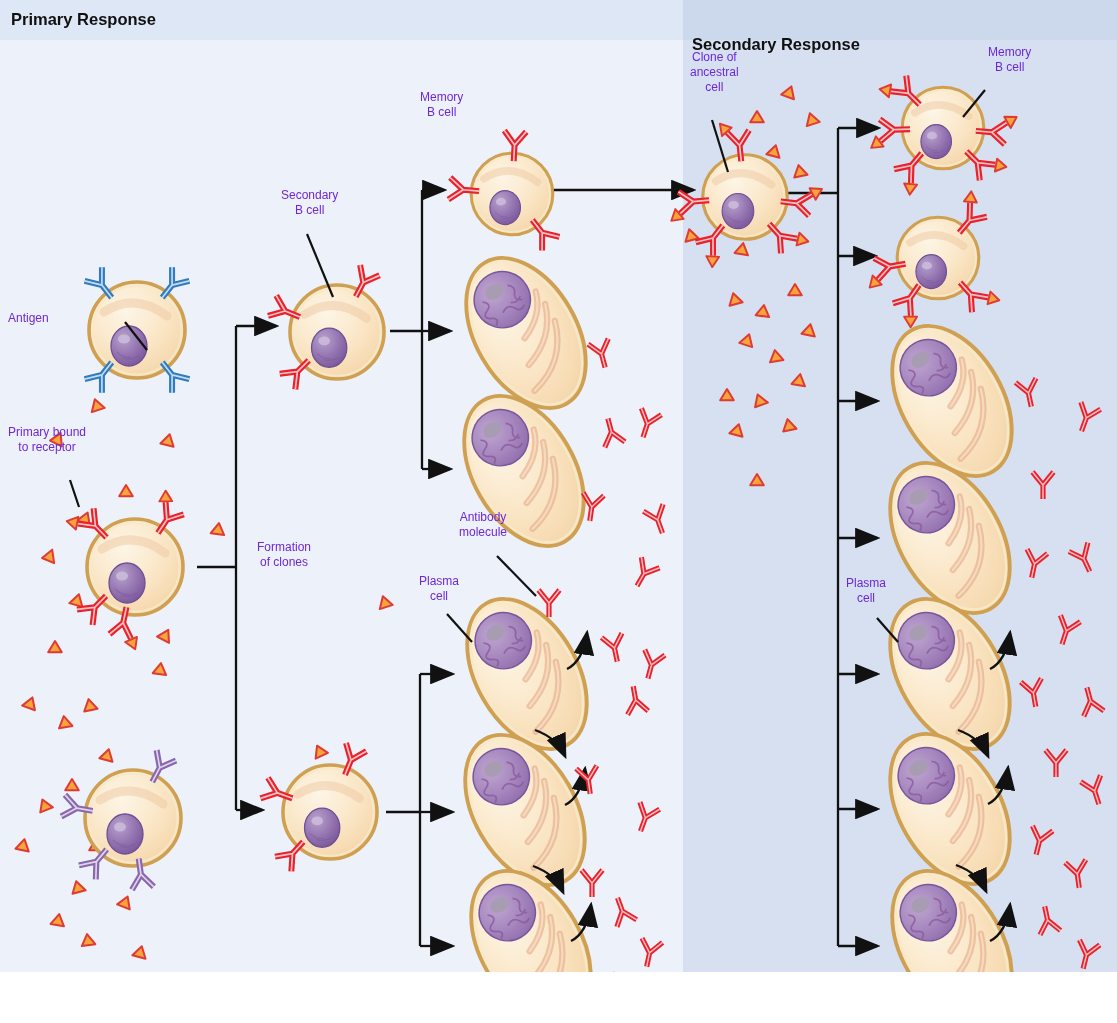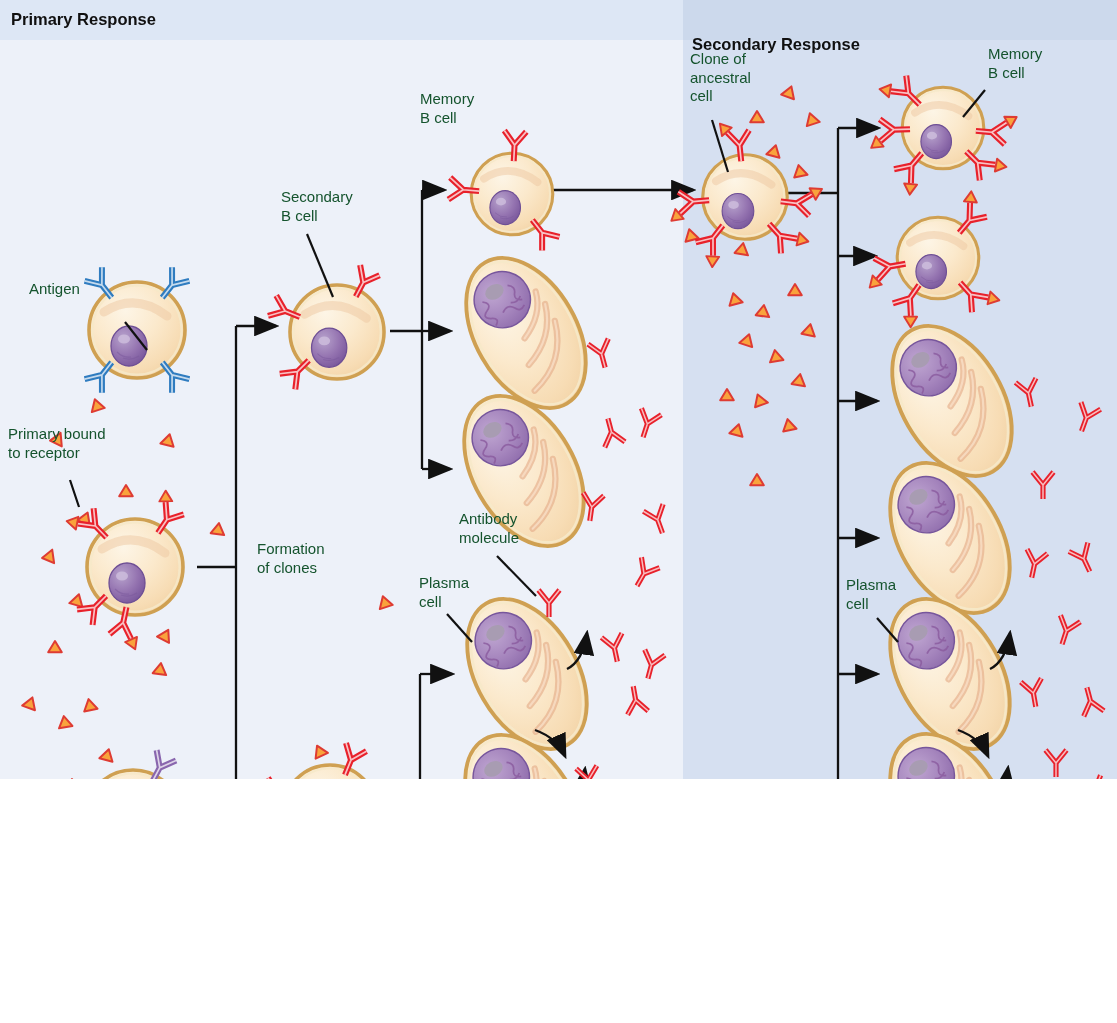--- a/index.html
+++ b/index.html
@@ -1,22 +1,23 @@
 <!DOCTYPE html>
 <html><head>
 <meta charset="utf-8">
 <style>
   html,body{margin:0;padding:0;background:#fff;}
   #canvas{
-    position:relative;width:1117px;height:779px;overflow:hidden;
+    position:relative;width:1117px;height:972px;overflow:hidden;
     font-family:"Liberation Sans","DejaVu Sans",sans-serif;
+    text-align:center;
   }
   #art{position:absolute;left:0;top:0;}
   .lbl{
-    position:absolute;color:#14532d;font-size:15px;line-height:1.24;
+    position:absolute;color:#6d28d9;font-size:12px;line-height:1.24;
     white-space:pre-line;
   }
   .hdr{font-weight:bold;font-size:16.5px;color:#101010;}
 </style>
 </head>
 <body>
 
 <div id="canvas">
 
 <svg id="art" width="1117" height="1023" viewBox="0 0 1117 1023">
@@ -346,21 +347,21 @@
     <path d="M447,614 L472,642"></path>
     <path d="M712,120 L728,172"></path>
     <path d="M985,90 L963,117"></path>
     <path d="M877,618 L898,642"></path>
   </g>
 </svg>
 
 <div class="lbl hdr" style="left:11px;top:9px;">Primary Response</div>
 <div class="lbl hdr" style="left:692px;top:0;margin-top:34px;">Secondary Response</div>
 
-<div class="lbl" style="left:8px;top:280px;margin-left:21px;">Antigen</div>
+<div class="lbl" style="left:8px;top:311px;">Antigen</div>
 <div class="lbl" style="left:8px;top:425px;">Primary bound
 to receptor</div>
 <div class="lbl" style="left:281px;top:188px;">Secondary
 B cell</div>
 <div class="lbl" style="left:420px;top:90px;">Memory
 B cell</div>
 <div class="lbl" style="left:257px;top:540px;">Formation
 of clones</div>
 <div class="lbl" style="left:421px;top:510px;margin-left:38px;">Antibody
 molecule</div>

